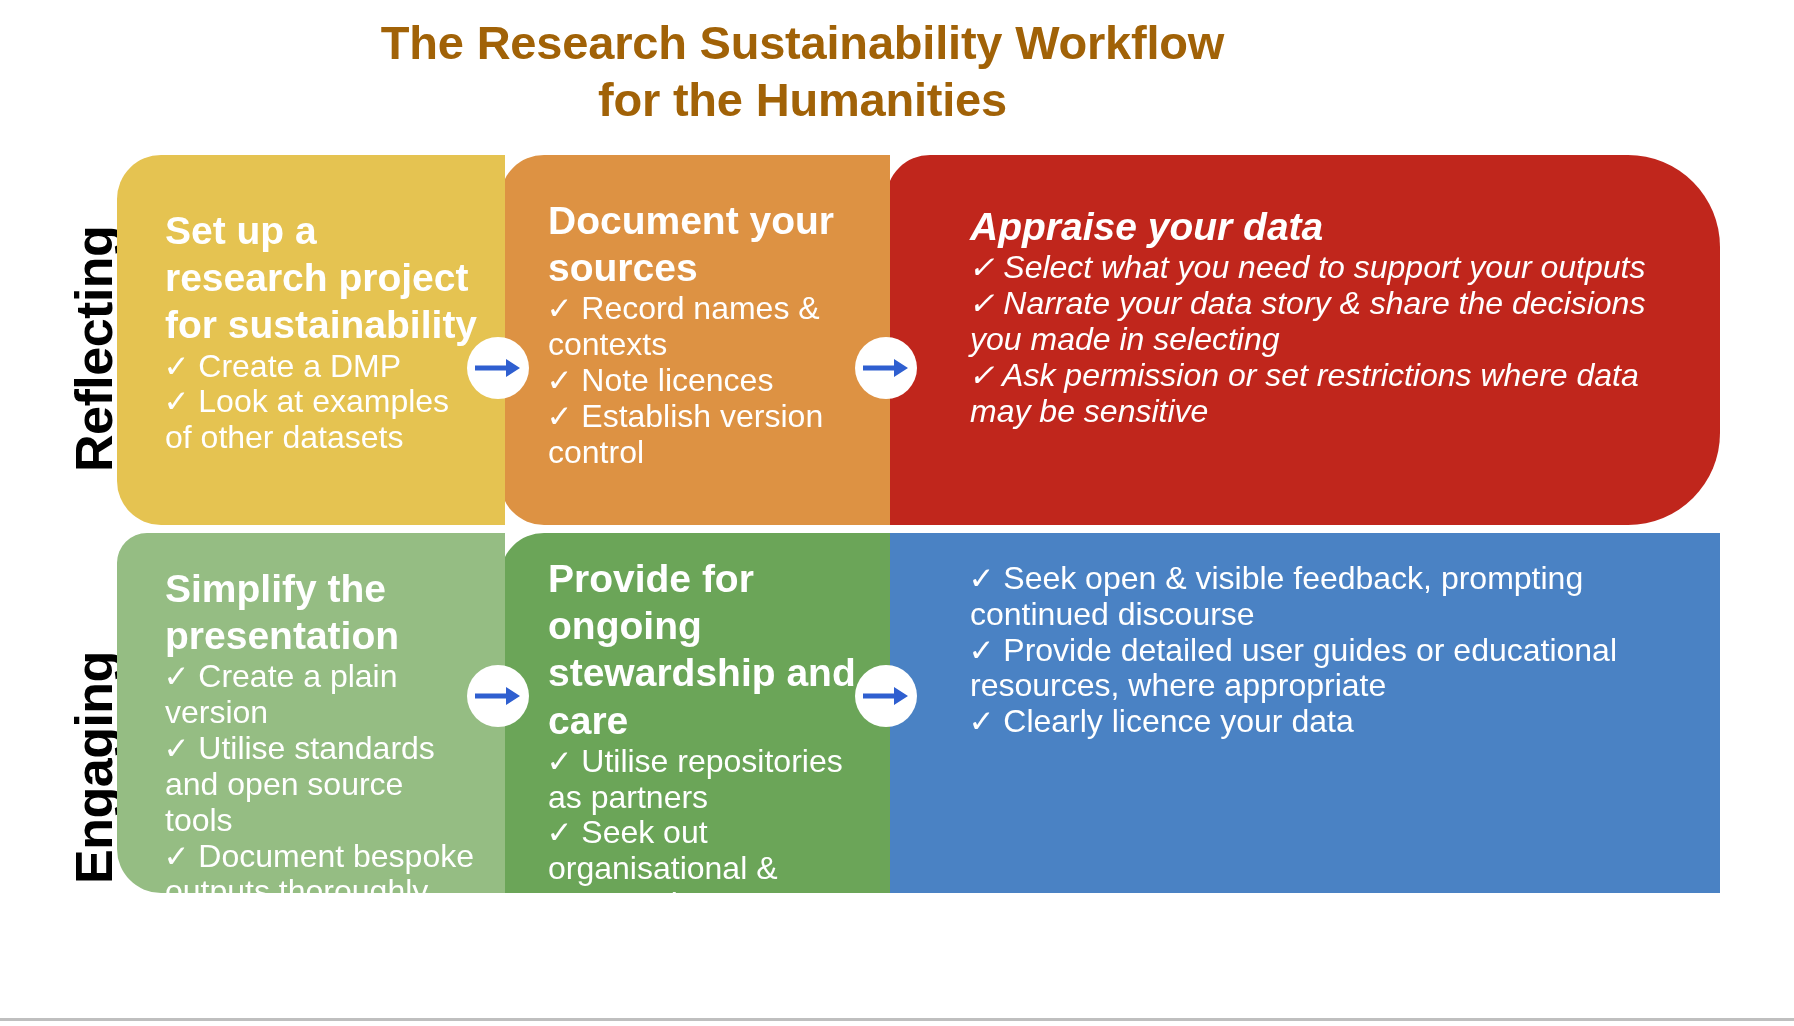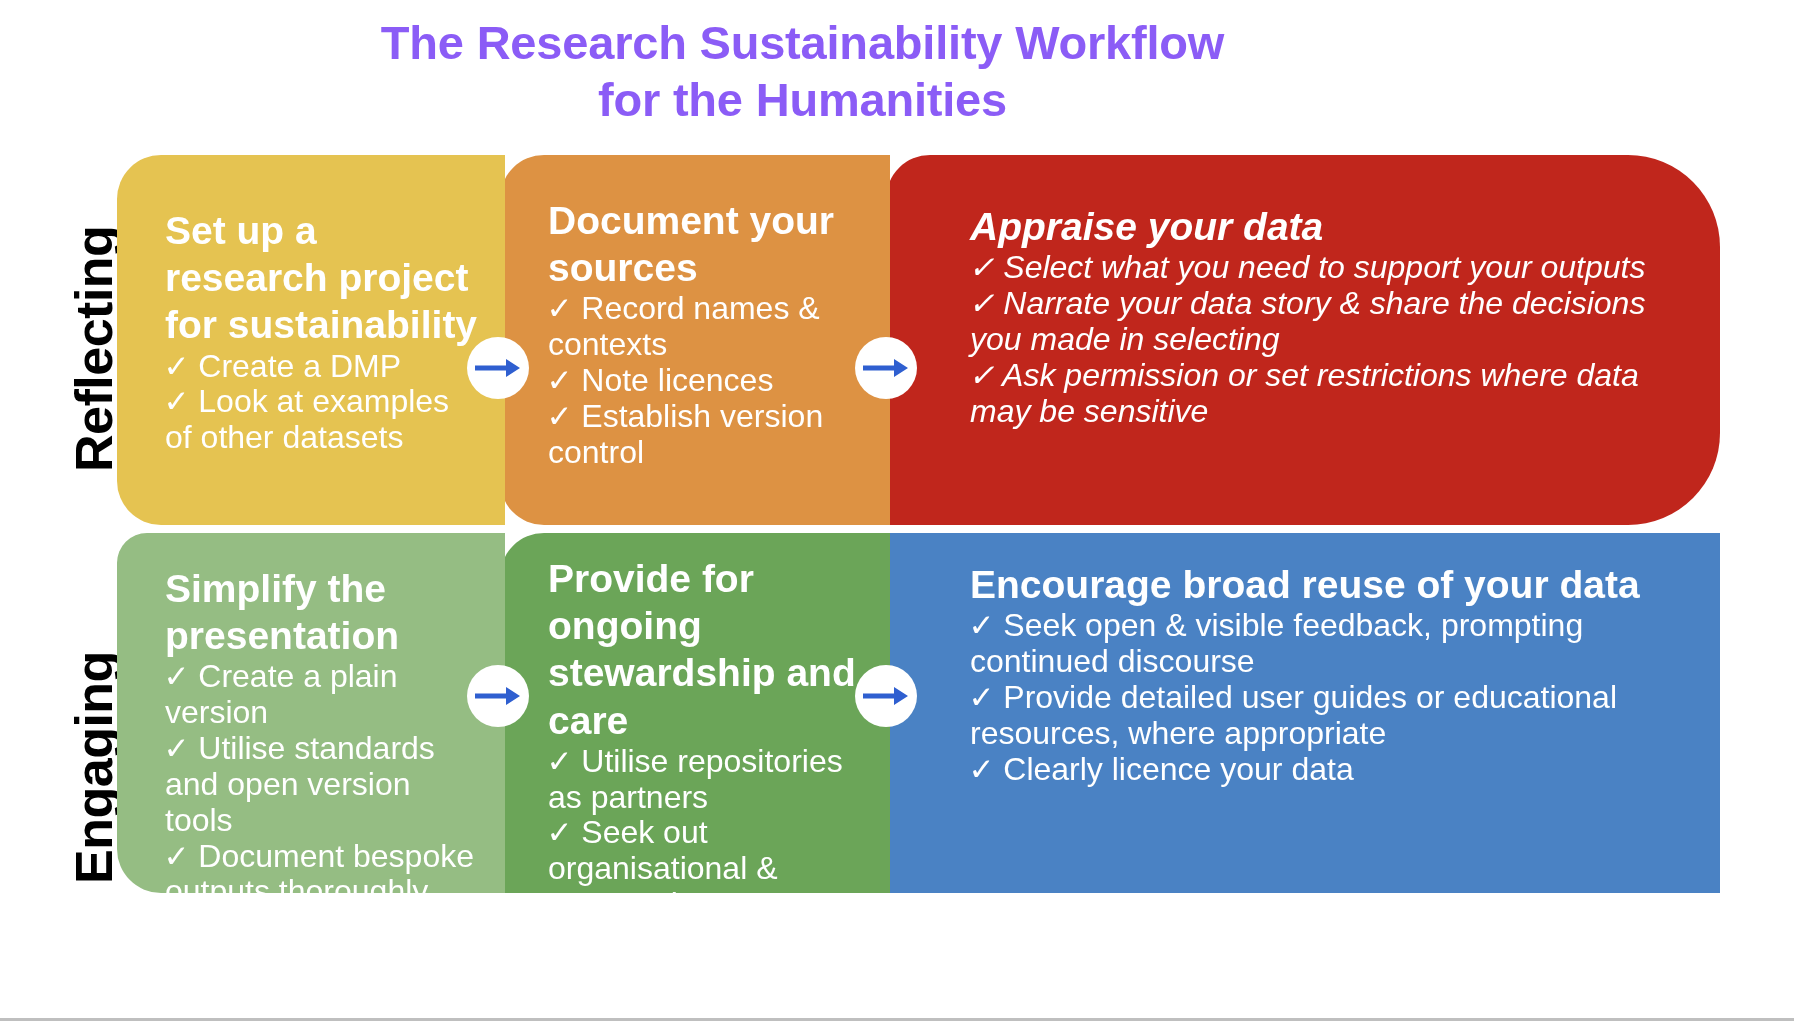--- a/index.html
+++ b/index.html
@@ -154,21 +154,21 @@
     background: #ffffff;
     border-top: 3px solid #bfbfbf;
     box-sizing: border-box;
   }
 </style>
 </head>
 <body>
 
 <div id="slide">
 
-  <div class="title-block" style="color: #8b5cf6;">
+  <div class="title-block" style="color: #a16207;">
     <span class="title-line">The Research Sustainability Workflow</span>
     <span class="title-line">for the Humanities</span>
   </div>
 
   <div class="row-label" id="label-reflecting">Reflecting</div>
   <div class="row-label" id="label-engaging">Engaging</div>
 
   <div class="row" id="row-reflecting">
 
     <div class="card c1" id="r0c0" style="background: rgb(229, 195, 81);">
@@ -205,39 +205,38 @@
 
   </div>
 
   <div class="row" id="row-engaging">
 
     <div class="card c1" id="r1c0" style="background: rgb(149, 189, 131);">
       <div class="card-body">
         <div class="card-heading">Simplify the presentation</div>
         <ul class="card-list">
           <li><span class="chk">✓</span> <span>Create a plain version</span></li>
-          <li><span class="chk">✓</span> <span>Utilise standards and open version tools</span></li>
+          <li><span class="chk">✓</span> <span>Utilise standards and open source tools</span></li>
           <li><span class="chk">✓</span> <span>Document bespoke outputs thoroughly</span></li>
         </ul>
       </div>
     </div>
 
     <div class="card c2" id="r1c1" style="background: rgb(107, 165, 88);">
       <div class="card-body">
         <div class="card-heading">Provide for ongoing stewardship and care</div>
         <ul class="card-list">
           <li><span class="chk">✓</span> <span>Utilise repositories as partners</span></li>
           <li><span class="chk">✓</span> <span>Seek out organisational &amp; community support</span></li>
         </ul>
       </div>
     </div>
 
     <div class="card c3" id="r1c2" style="background: rgb(74, 130, 196);">
       <div class="card-body">
-        <div class="card-heading">Encourage broad reuse of your data</div>
         <ul class="card-list">
           <li><span class="chk">✓</span> <span>Seek open &amp; visible feedback, prompting continued discourse</span></li>
           <li><span class="chk">✓</span> <span>Provide detailed user guides or educational resources, where appropriate</span></li>
           <li><span class="chk">✓</span> <span>Clearly licence your data</span></li>
         </ul>
       </div>
     </div>
 
   </div>
 

